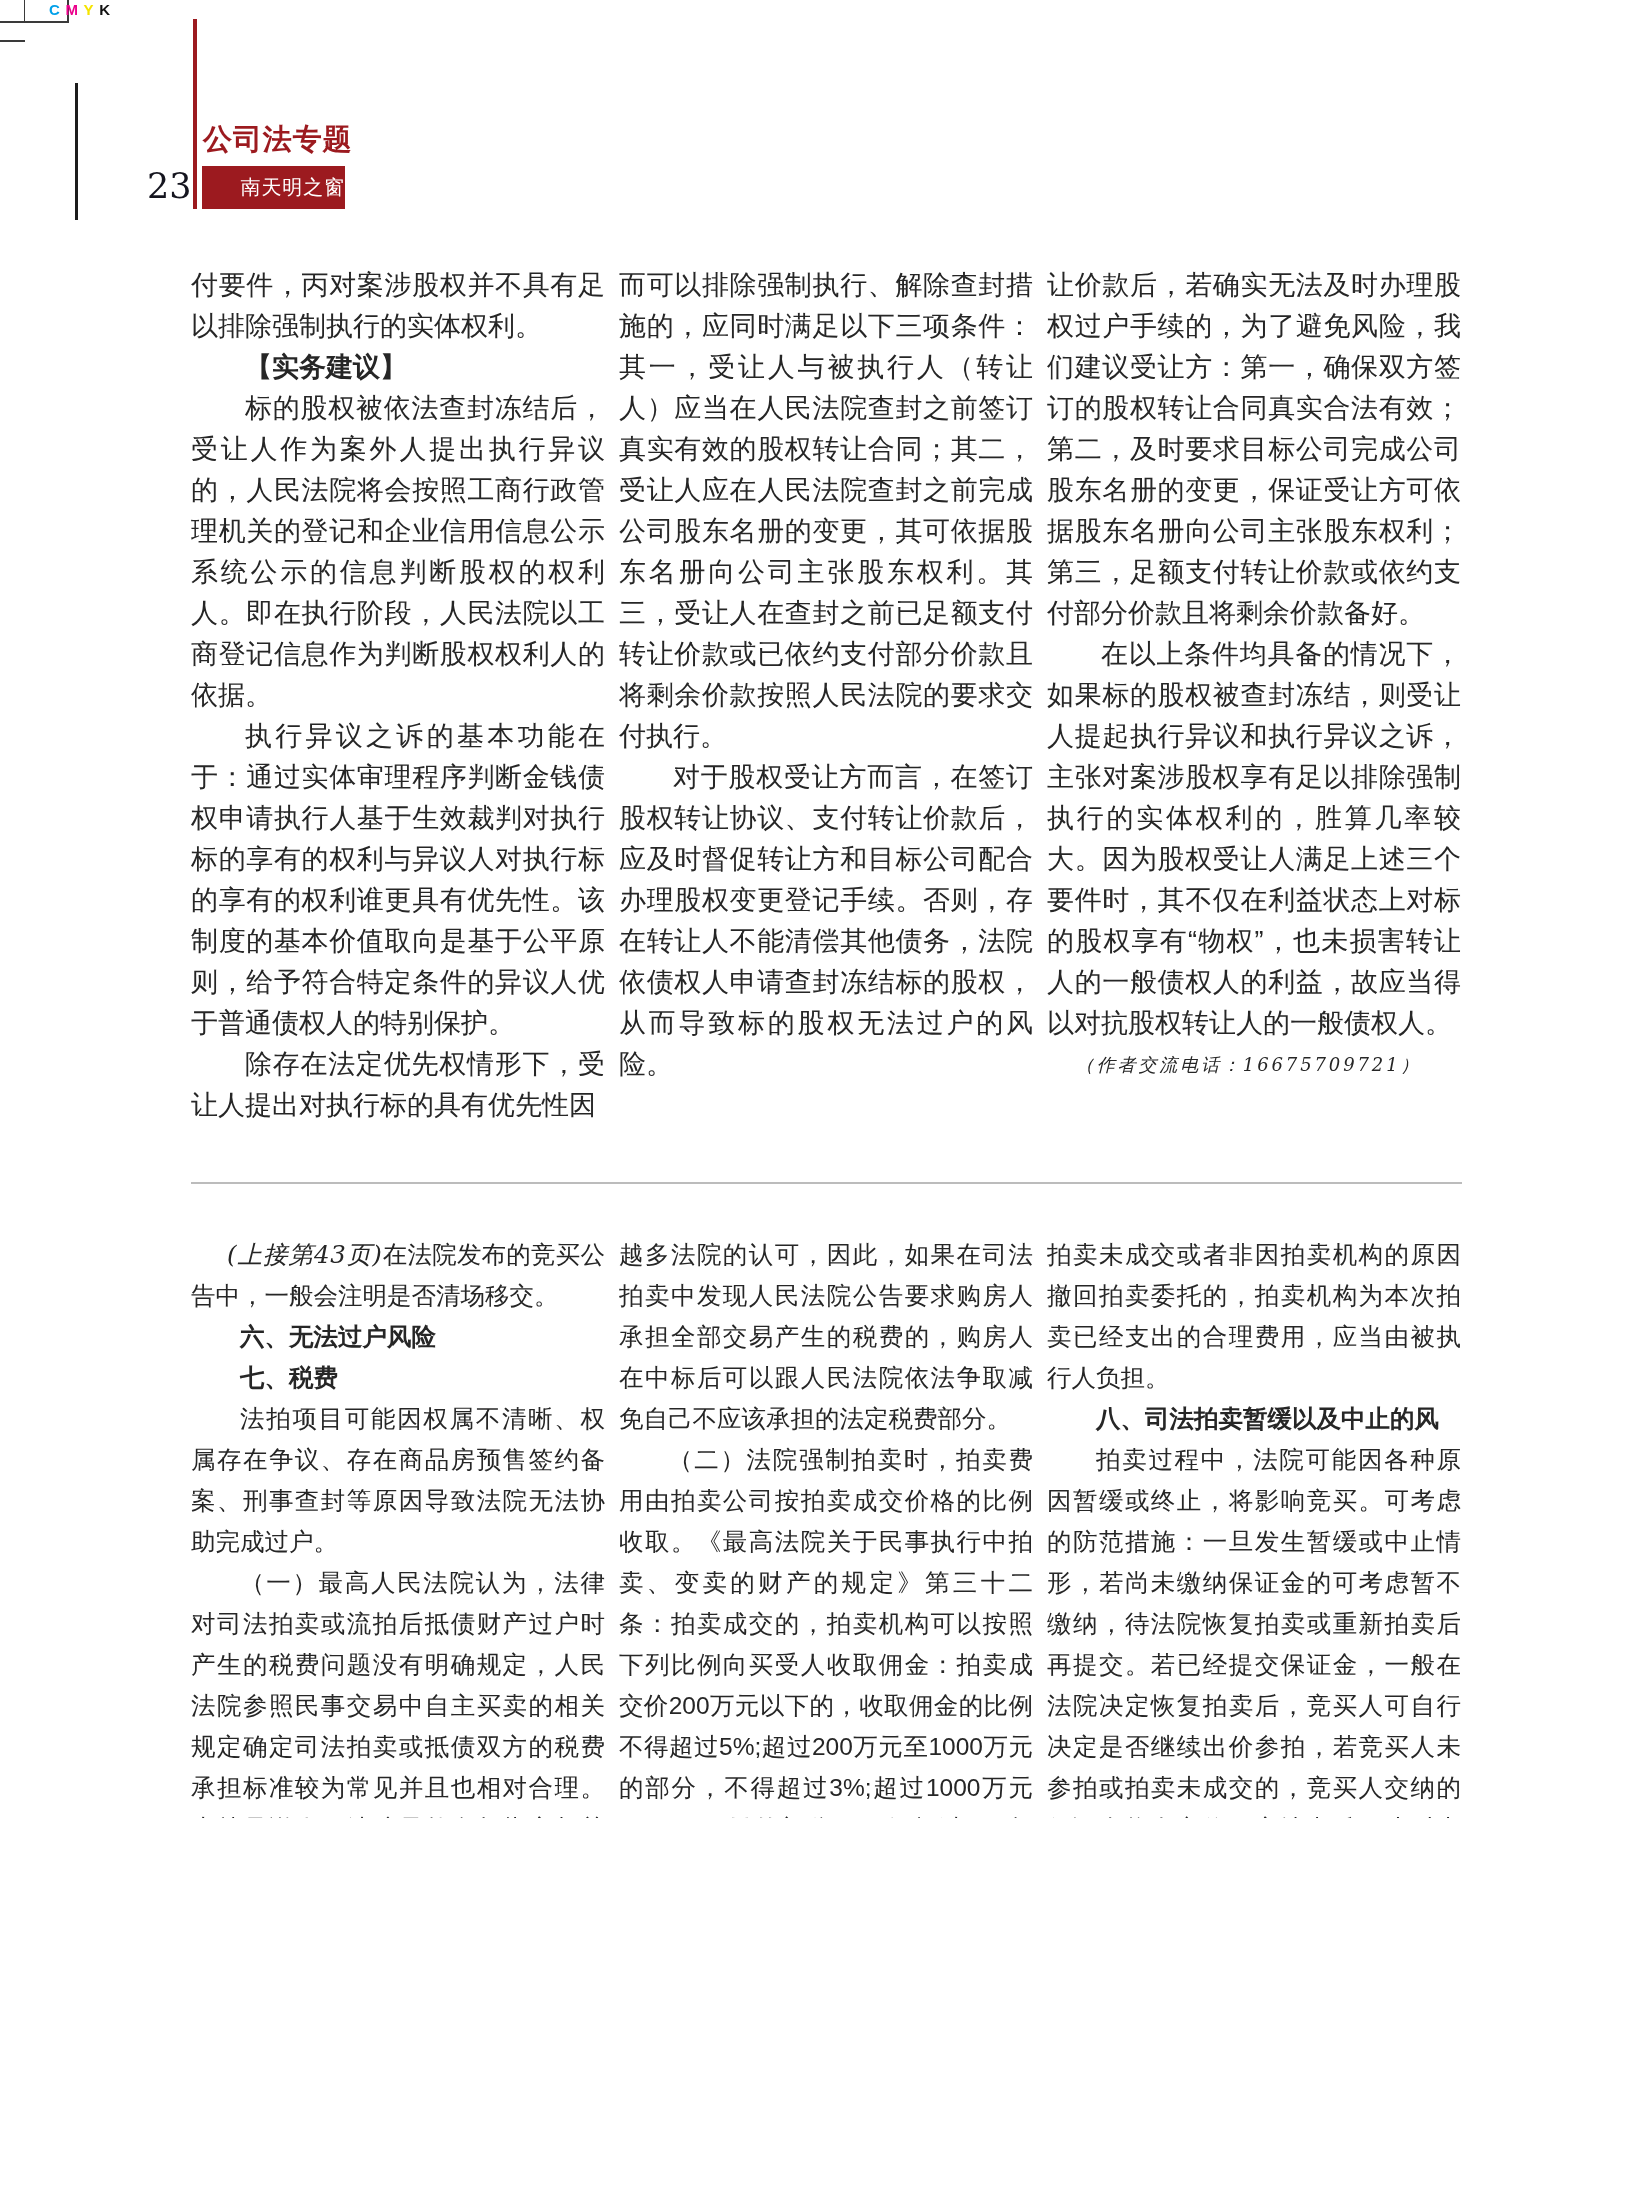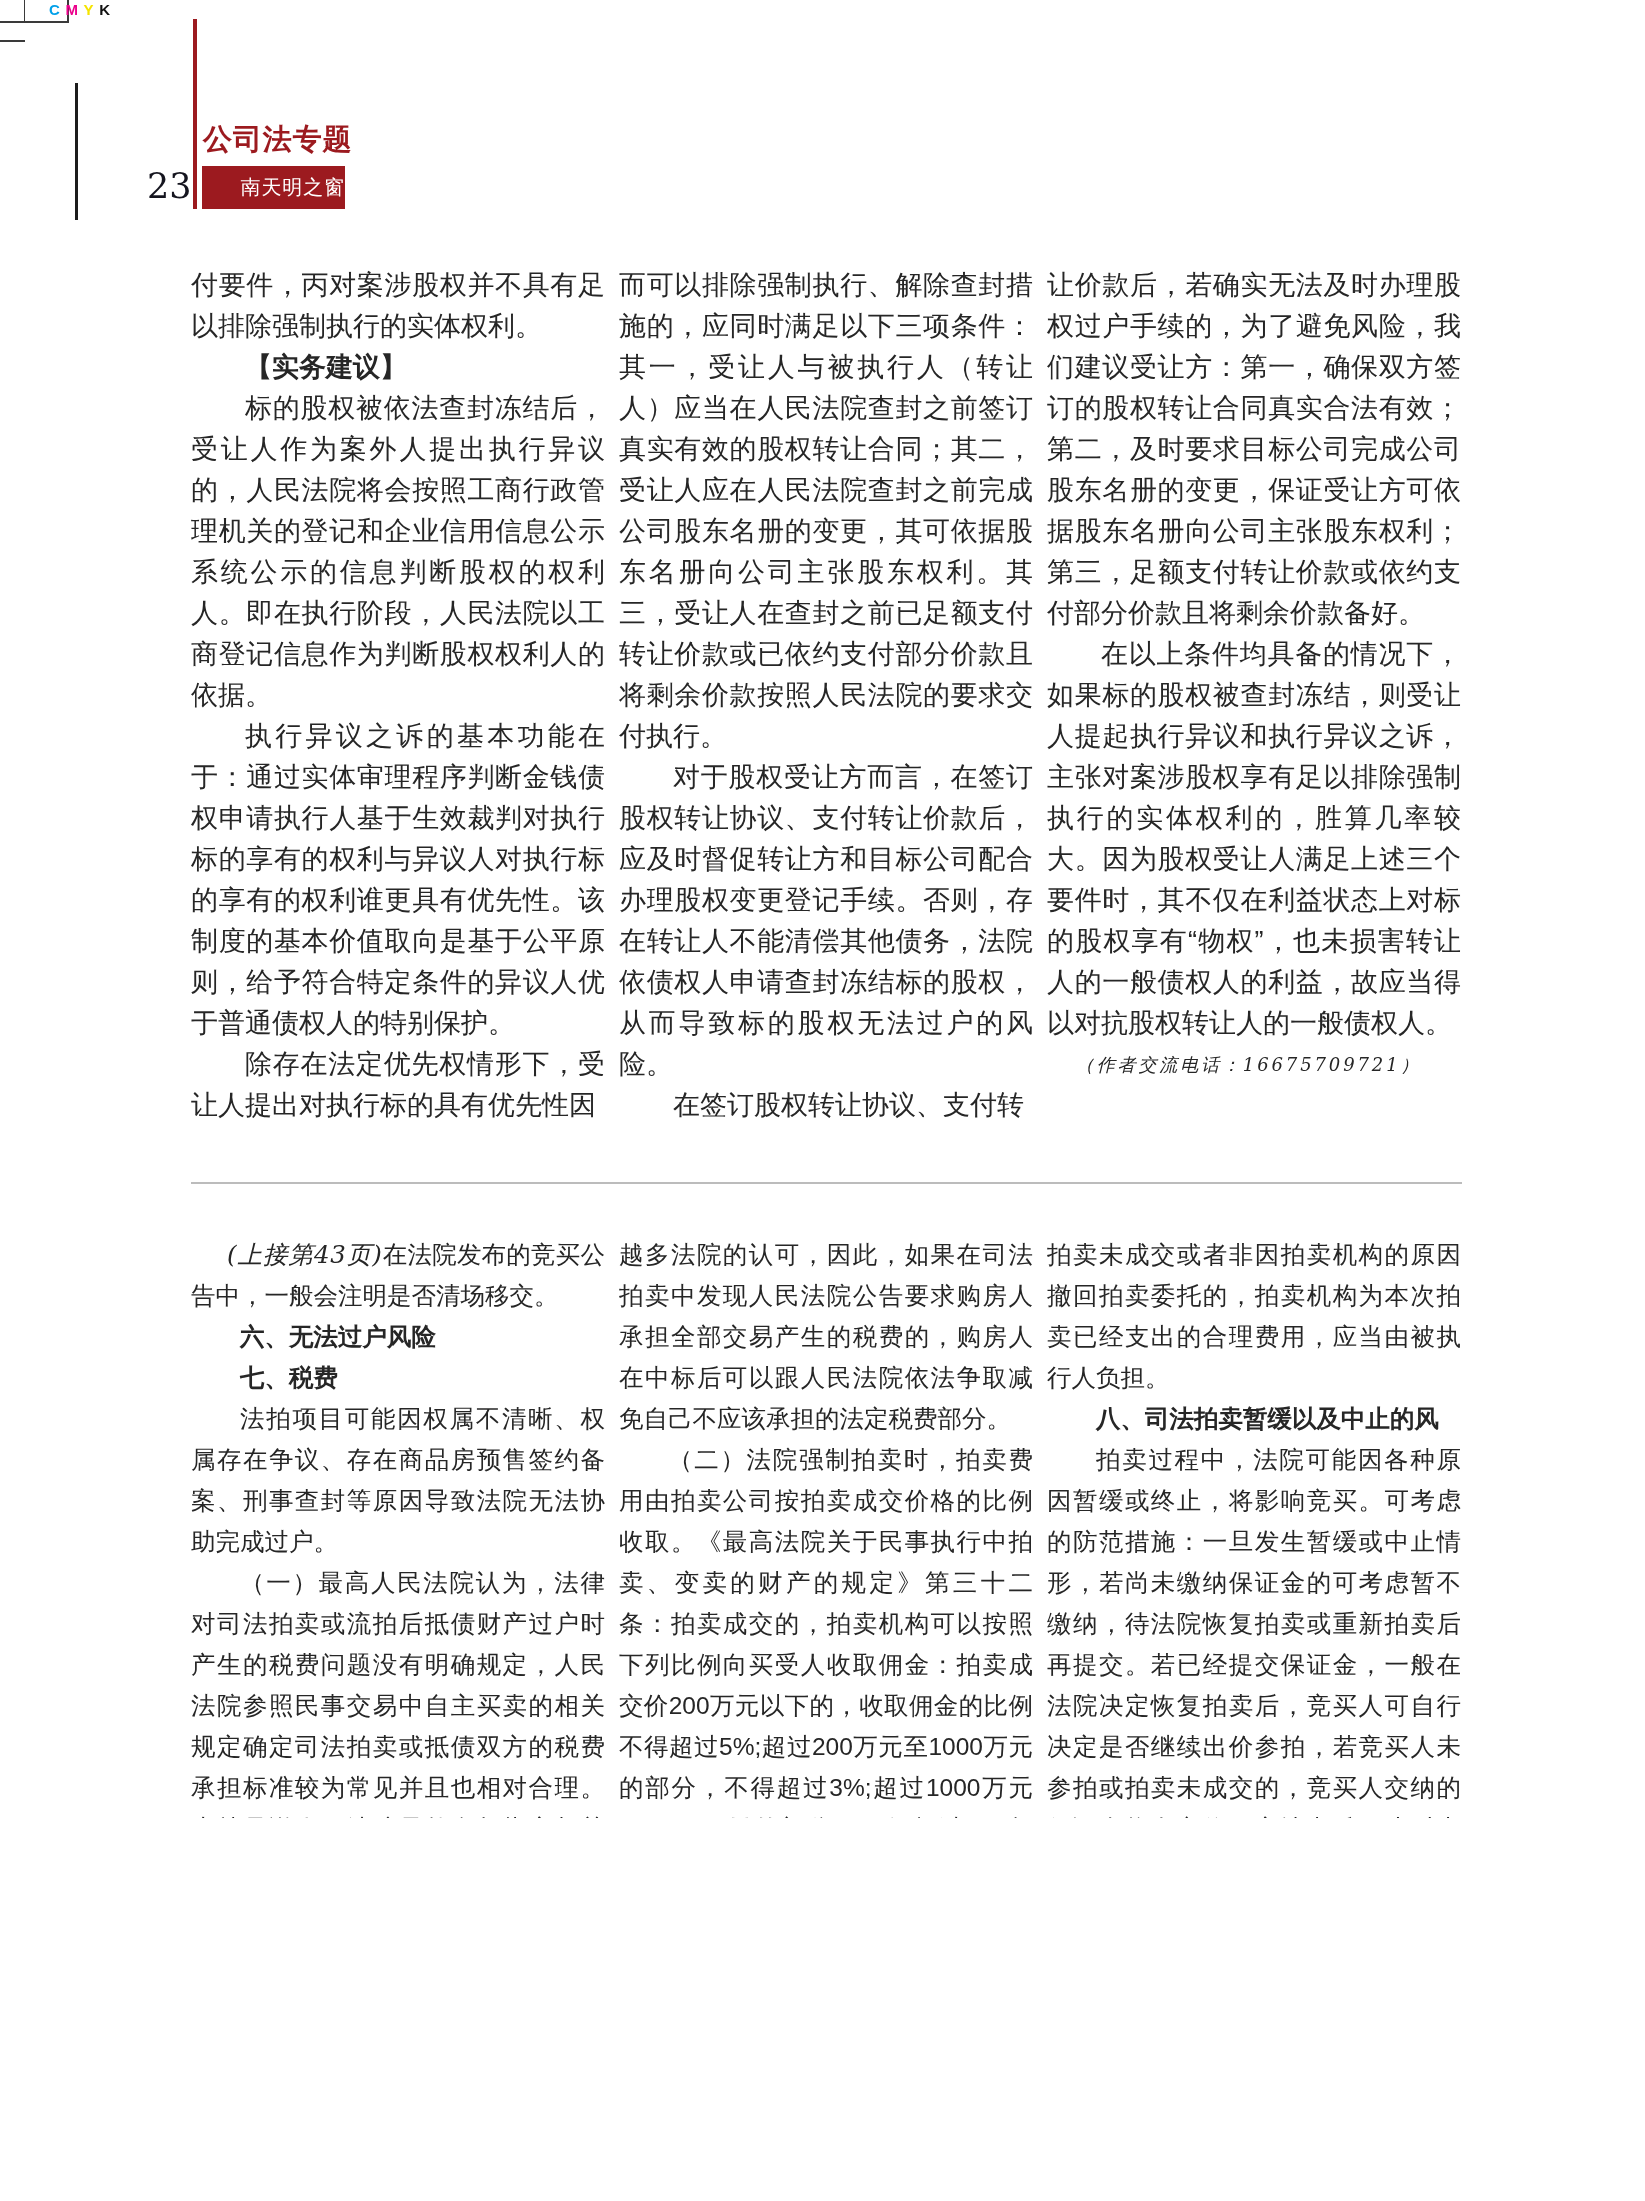--- a/index.html
+++ b/index.html
@@ -92,21 +92,20 @@
     <div class="col">
       <p class="para">付要件，丙对案涉股权并不具有足以排除强制执行的实体权利。</p>
       <p class="para ind bold">【实务建议】</p>
       <p class="para ind">标的股权被依法查封冻结后，受让人作为案外人提出执行异议的，人民法院将会按照工商行政管理机关的登记和企业信用信息公示系统公示的信息判断股权的权利人。即在执行阶段，人民法院以工商登记信息作为判断股权权利人的依据。</p>
       <p class="para ind">执行异议之诉的基本功能在于：通过实体审理程序判断金钱债权申请执行人基于生效裁判对执行标的享有的权利与异议人对执行标的享有的权利谁更具有优先性。该制度的基本价值取向是基于公平原则，给予符合特定条件的异议人优于普通债权人的特别保护。</p>
       <p class="para ind">除存在法定优先权情形下，受让人提出对执行标的具有优先性因</p>
     </div>
     <div class="col">
       <p class="para">而可以排除强制执行、解除查封措施的，应同时满足以下三项条件：其一，受让人与被执行人（转让人）应当在人民法院查封之前签订真实有效的股权转让合同；其二，受让人应在人民法院查封之前完成公司股东名册的变更，其可依据股东名册向公司主张股东权利。其三，受让人在查封之前已足额支付转让价款或已依约支付部分价款且将剩余价款按照人民法院的要求交付执行。</p>
       <p class="para ind">对于股权受让方而言，在签订股权转让协议、支付转让价款后，应及时督促转让方和目标公司配合办理股权变更登记手续。否则，存在转让人不能清偿其他债务，法院依债权人申请查封冻结标的股权，从而导致标的股权无法过户的风险。</p>
-      <p class="para ind">在签订股权转让协议、支付转</p>
     </div>
     <div class="col">
       <p class="para">让价款后，若确实无法及时办理股权过户手续的，为了避免风险，我们建议受让方：第一，确保双方签订的股权转让合同真实合法有效；第二，及时要求目标公司完成公司股东名册的变更，保证受让方可依据股东名册向公司主张股东权利；第三，足额支付转让价款或依约支付部分价款且将剩余价款备好。</p>
       <p class="para ind">在以上条件均具备的情况下，如果标的股权被查封冻结，则受让人提起执行异议和执行异议之诉，主张对案涉股权享有足以排除强制执行的实体权利的，胜算几率较大。因为股权受让人满足上述三个要件时，其不仅在利益状态上对标的股权享有“物权”，也未损害转让人的一般债权人的利益，故应当得以对抗股权转让人的一般债权人。</p>
       <p class="para kai phone-line">（作者交流电话：16675709721）</p>
     </div>
   </div>
 
   <div class="divider"></div>
 

